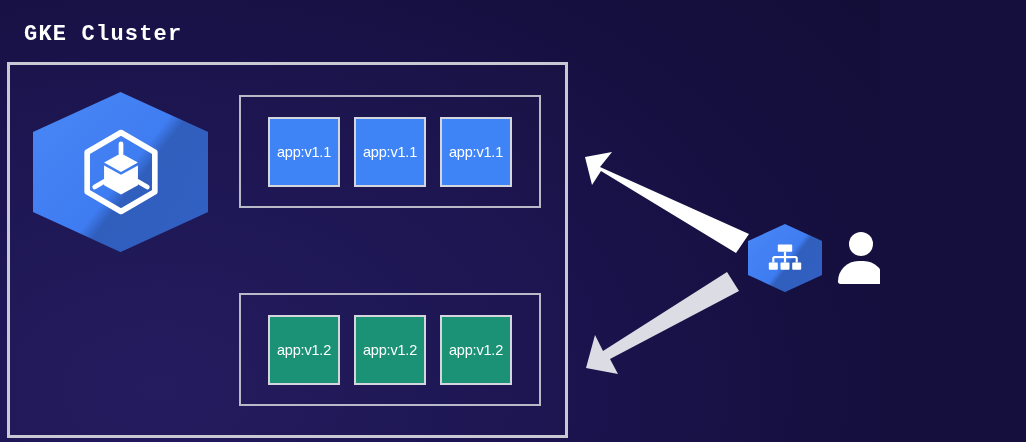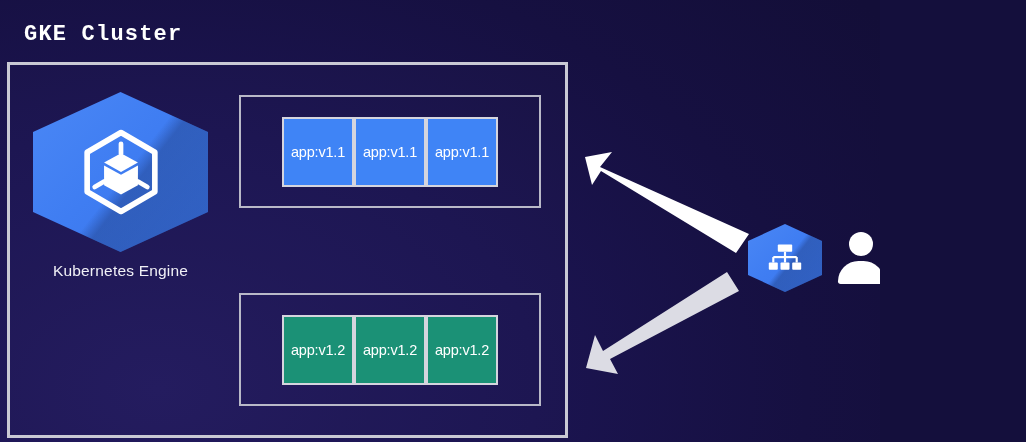--- a/index.html
+++ b/index.html
@@ -92,20 +92,21 @@
   }
   #pod-group-v11 { top: 95px; height: 113px; }
   #pod-group-v12 { top: 293px; height: 113px; }
 
   .pod-row {
     position: absolute;
     left: 0; right: 0; top: 0; bottom: 0;
     display: flex;
     align-items: center;
     justify-content: center;
+    gap: 14px;
   }
   .pod {
     width: 72px;
     height: 70px;
     border: 2px solid #d5d5de;
     box-sizing: border-box;
     display: flex;
     align-items: center;
     justify-content: center;
     font-size: 14.5px;
@@ -228,21 +229,20 @@
             <polygon points="68,43 68,64 50,74 50,53"></polygon>
           </g>
           <g stroke="#ffffff" stroke-width="5" stroke-linecap="round">
             <line x1="50" y1="20" x2="50" y2="30"></line>
             <line x1="22" y1="66" x2="32" y2="60"></line>
             <line x1="78" y1="66" x2="68" y2="60"></line>
           </g>
         </svg>
       </div>
     </div>
-    <div id="gke-label">Kubernetes Engine</div>
   </div>
 
   <div class="pod-group" id="pod-group-v11">
     <div class="pod-row">
       <div class="pod pod-v11">app:v1.1</div>
       <div class="pod pod-v11">app:v1.1</div>
       <div class="pod pod-v11">app:v1.1</div>
     </div>
   </div>
 

